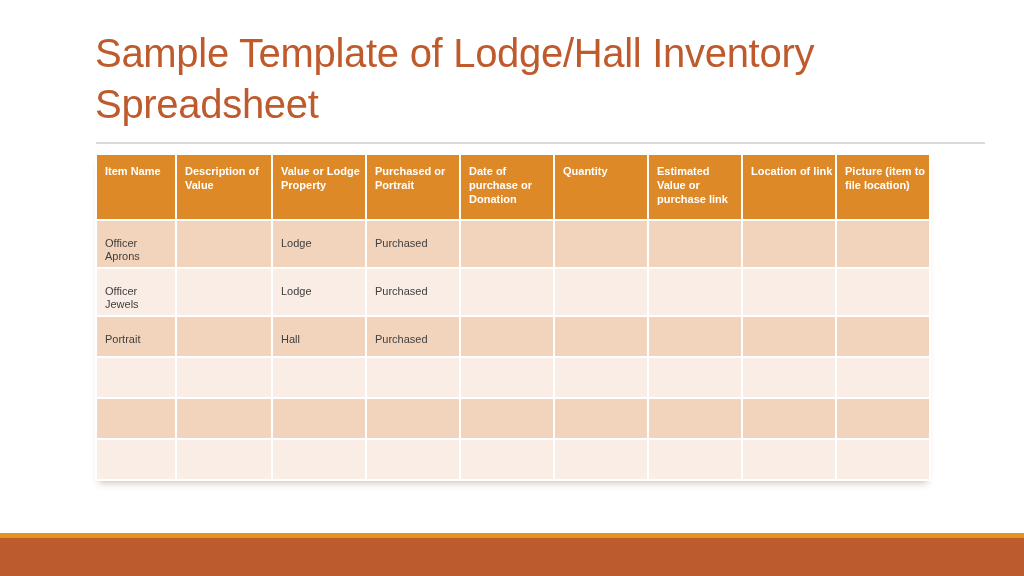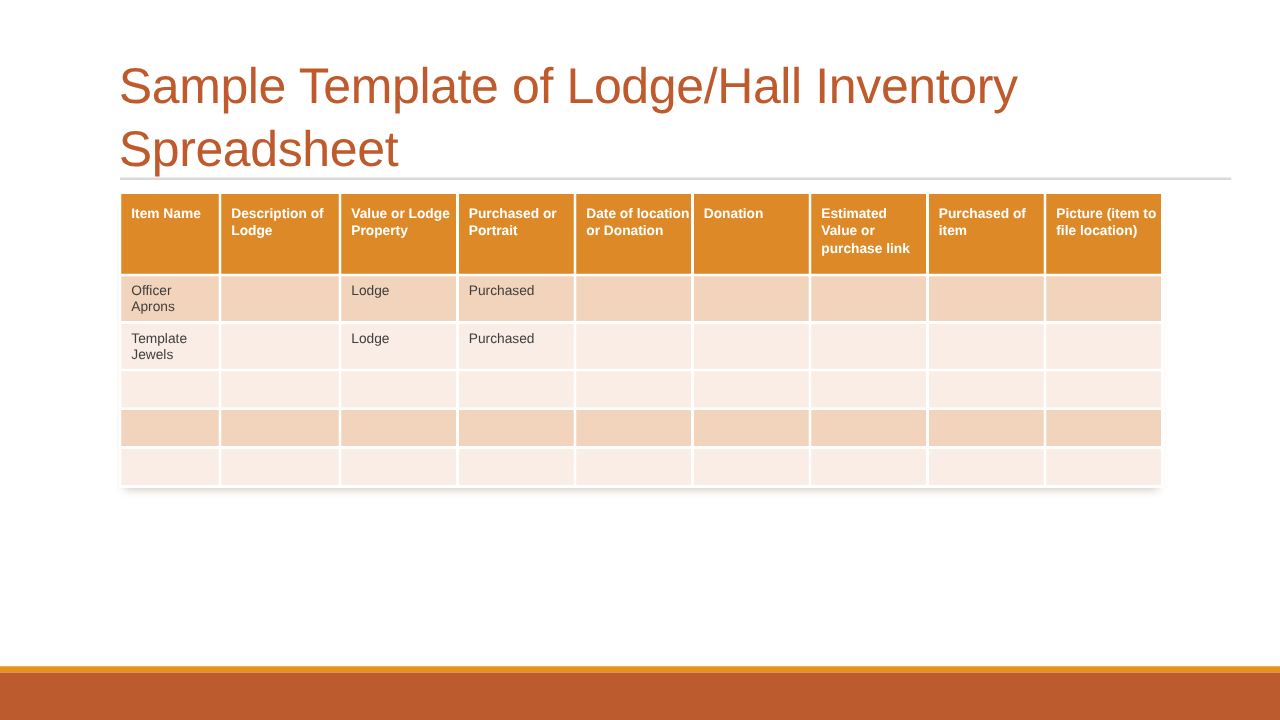--- a/index.html
+++ b/index.html
@@ -9,21 +9,21 @@
     height: 576px;
     background: #ffffff;
     overflow: hidden;
     font-family: "Liberation Sans", sans-serif;
   }
 
   
   .title {
     position: absolute;
     left: 95px;
-    top: 44px;
+    top: 28px;
     width: 865px;
     font-size: 40px;
     line-height: 51px;
     font-weight: 400;
     letter-spacing: -0.3px;
     color: var(--title, #be5a2b);
   }
 
   
   .divider {
@@ -57,21 +57,21 @@
     line-height: 14px;
     font-weight: bold;
     text-align: left;
     padding: 9px 0 6px 8px;
     height: 49px; 
   }
   table.inv td {
     font-size: 11px;
     line-height: 13px;
     color: #3e3e3e;
-    padding: 6px 8px 4px 8px;
+    padding: 16px 8px 4px 8px;
     height: 19px; 
   }
   table.inv tr.band-a td { background: var(--row-odd, #f2d4bc); }
   table.inv tr.band-b td { background: var(--row-even, #faede6); }
 
   
   .footer-accent {
     position: absolute;
     left: 0; right: 0;
     bottom: 38px;
@@ -103,46 +103,57 @@
       <col style="width:94px">
         <col style="width:94px">
         <col style="width:94px">
       <col style="width:94px">
         <col style="width:94px">
         <col style="width:94px">
     </colgroup>
     <thead>
       <tr>
         <th>Item Name</th>
-        <th>Description of Lodge</th>
+        <th>Description of Value</th>
         <th>Value or Lodge Property</th>
         <th>Purchased or Portrait</th>
-        <th>Date of location or Donation</th>
-        <th>Donation</th>
+        <th>Date of purchase or Donation</th>
+        <th>Quantity</th>
         <th>Estimated Value or purchase link</th>
-        <th>Purchased of item</th>
+        <th>Location of link</th>
         <th>Picture (item to file location)</th>
       </tr>
     </thead>
     <tbody>
       <tr class="band-a">
         <td>Officer Aprons</td>
         <td></td>
         <td>Lodge</td>
         <td>Purchased</td>
         <td></td>
         <td></td>
         <td></td>
         <td></td>
         <td></td>
       </tr>
       <tr class="band-b">
-        <td>Template Jewels</td>
+        <td>Officer Jewels</td>
         <td></td>
         <td>Lodge</td>
+        <td>Purchased</td>
+        <td></td>
+        <td></td>
+        <td></td>
+        <td></td>
+        <td></td>
+      </tr>
+      <tr class="band-a">
+        <td>Portrait</td>
+        <td></td>
+        <td>Hall</td>
         <td>Purchased</td>
         <td></td>
         <td></td>
         <td></td>
         <td></td>
         <td></td>
       </tr>
       <tr class="band-b">
         <td></td>
         <td></td>

